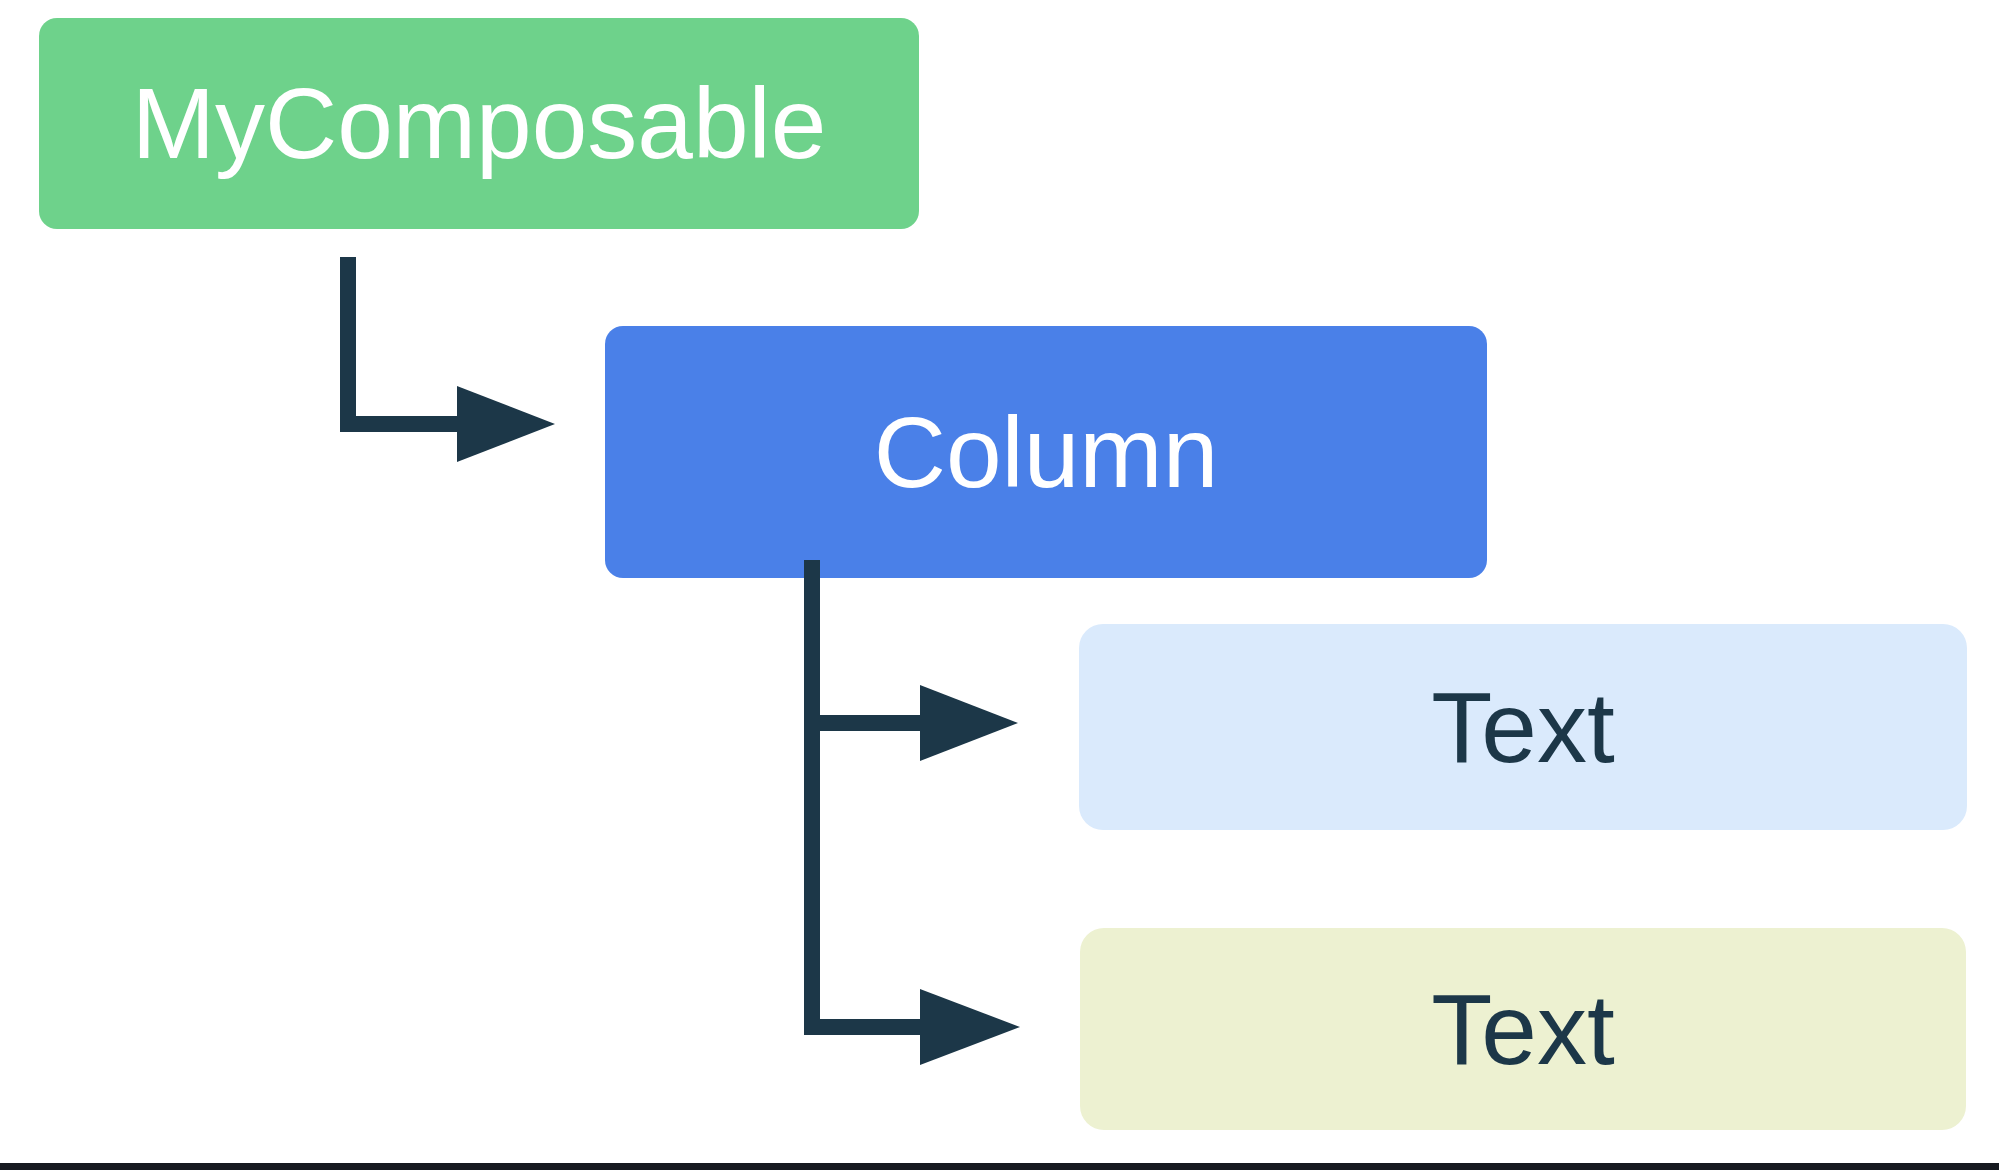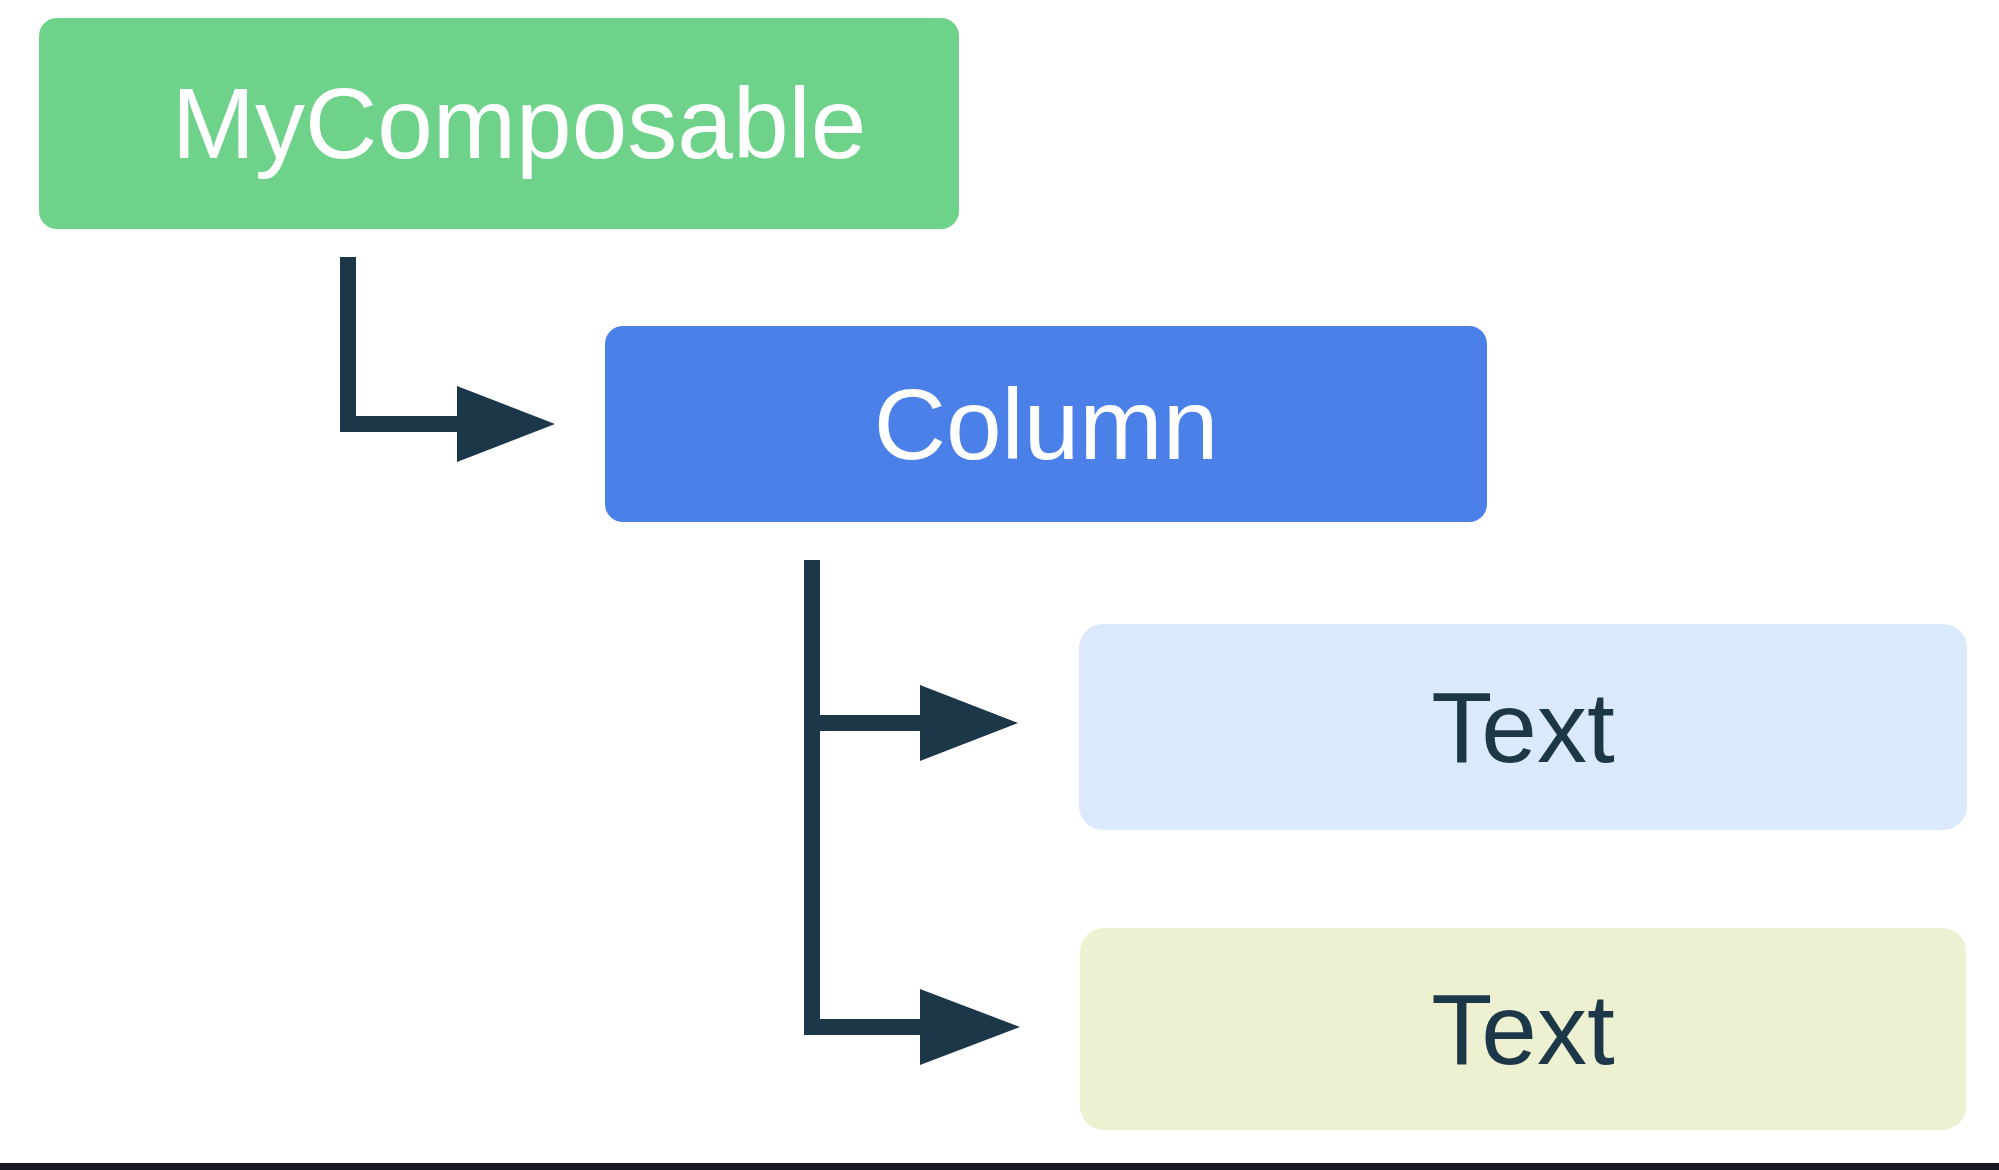--- a/index.html
+++ b/index.html
@@ -22,25 +22,24 @@
     justify-content: center;
     font-size: 100px;
     font-weight: 400;
     letter-spacing: 0px;
     white-space: nowrap;
   }
   .node-green {
     left: 39px; top: 18px;
     width: 880px; height: 211px;
     border-radius: 18px;
-    padding-left: 40px;
   }
   .node-blue {
     left: 605px; top: 326px;
-    width: 882px; height: 196px;
+    width: 882px; height: 252px;
     border-radius: 18px;
   }
   .node-lightblue {
     left: 1079px; top: 624px;
     width: 888px; height: 206px;
     border-radius: 24px;
   }
   .node-yellow {
     left: 1080px; top: 928px;
     width: 886px; height: 202px;

